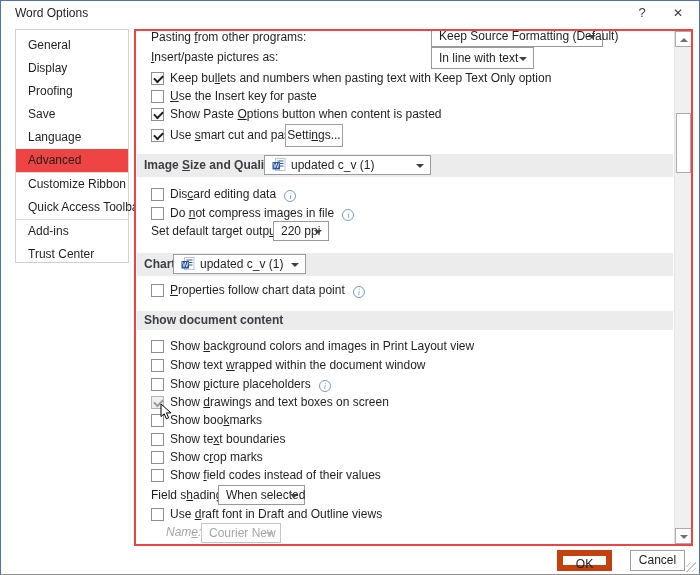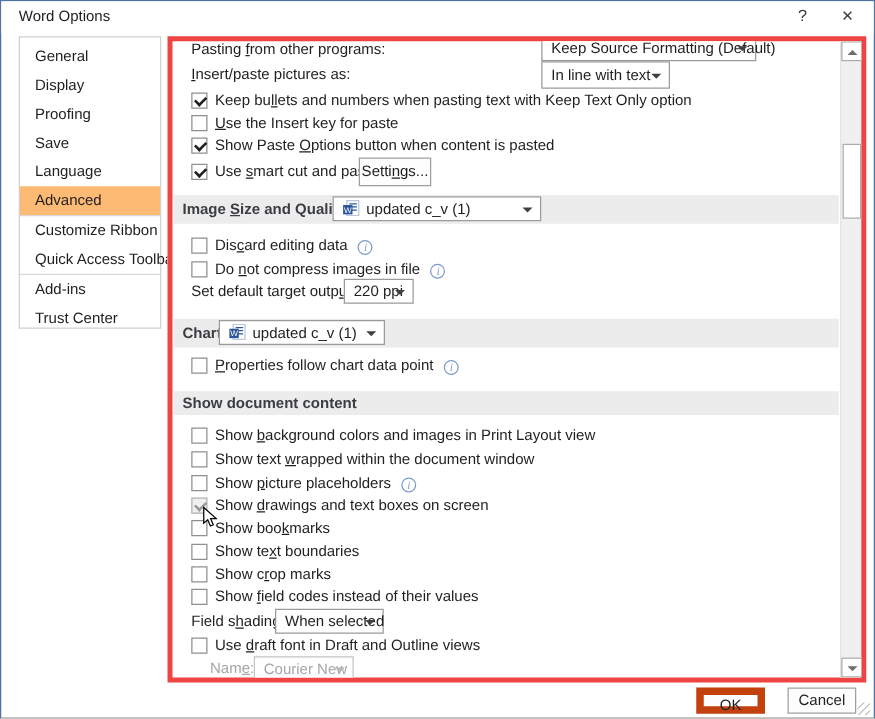--- a/index.html
+++ b/index.html
@@ -11,29 +11,29 @@
   .titlebar { position:absolute; left:0; top:0; right:0; height:26px; background:#fff; }
   .title { position:absolute; left:14px; top:0; line-height:24px; color:#1e1e1e; }
   .winbtn { position:absolute; top:0; width:26px; height:24px; text-align:center; line-height:24px;
             color:#3a3a3a; font-size:13px; }
   .winbtn.help { left:628px; }
   .winbtn.close { left:664px; font-size:12px; }
   
   .sidebar { position:absolute; left:14px; top:28px; width:114px; height:234px;
              border:1px solid #d0d0d0; background:#fff; padding-top:4px; }
   .nav-item { height:23px; line-height:23px; padding-left:12px; white-space:nowrap; cursor:default; }
-  .nav-item.selected { background:#fdba74; }
+  .nav-item.selected { background:#ef4444; }
   .nav-sep { height:0; border-top:1px solid #d9d9d9; }
   
   .content { position:absolute; left:133px; top:28px; width:559px; height:517px;
-             border:4px solid #ef4444; background:#fff; overflow:hidden; }
+             border:2px solid #ef4444; background:#fff; overflow:hidden; }
   .row { position:absolute; left:0; right:18px; height:19px; line-height:19px; white-space:nowrap; }
   .row.cbrow { padding-left:34px; }
   .row.lblrow { padding-left:15px; }
-  .row.graytext, .graytext { color:#a6a6a6; }
+  .row.graytext, .graytext { color:#a6a6a6;font-style:italic; }
   .cb { position:absolute; left:15px; top:3px; width:13px; height:13px; background:#fff;
         border:1px solid #8f8f8f; }
   .cb.checked::after { content:''; position:absolute; left:2px; top:2px; width:7px; height:4px;
         border-left:2px solid #1f1f1f; border-bottom:2px solid #1f1f1f; transform:rotate(-45deg); }
   .cb.disabled { background:#f0f0f0; border-color:#b3b3b3; }
   .cb.disabled.checked::after { border-color:#9a9a9a; }
   .info { display:inline-block; width:12px; height:12px; border:1px solid #7d9bc9; border-radius:50%;
           color:#7d9bc9; font-size:9px; line-height:10px; text-align:center; margin-left:5px;
           vertical-align:-1px; font-style:italic; font-family:"Liberation Serif",serif; }
   .info::before { content:'i'; }

